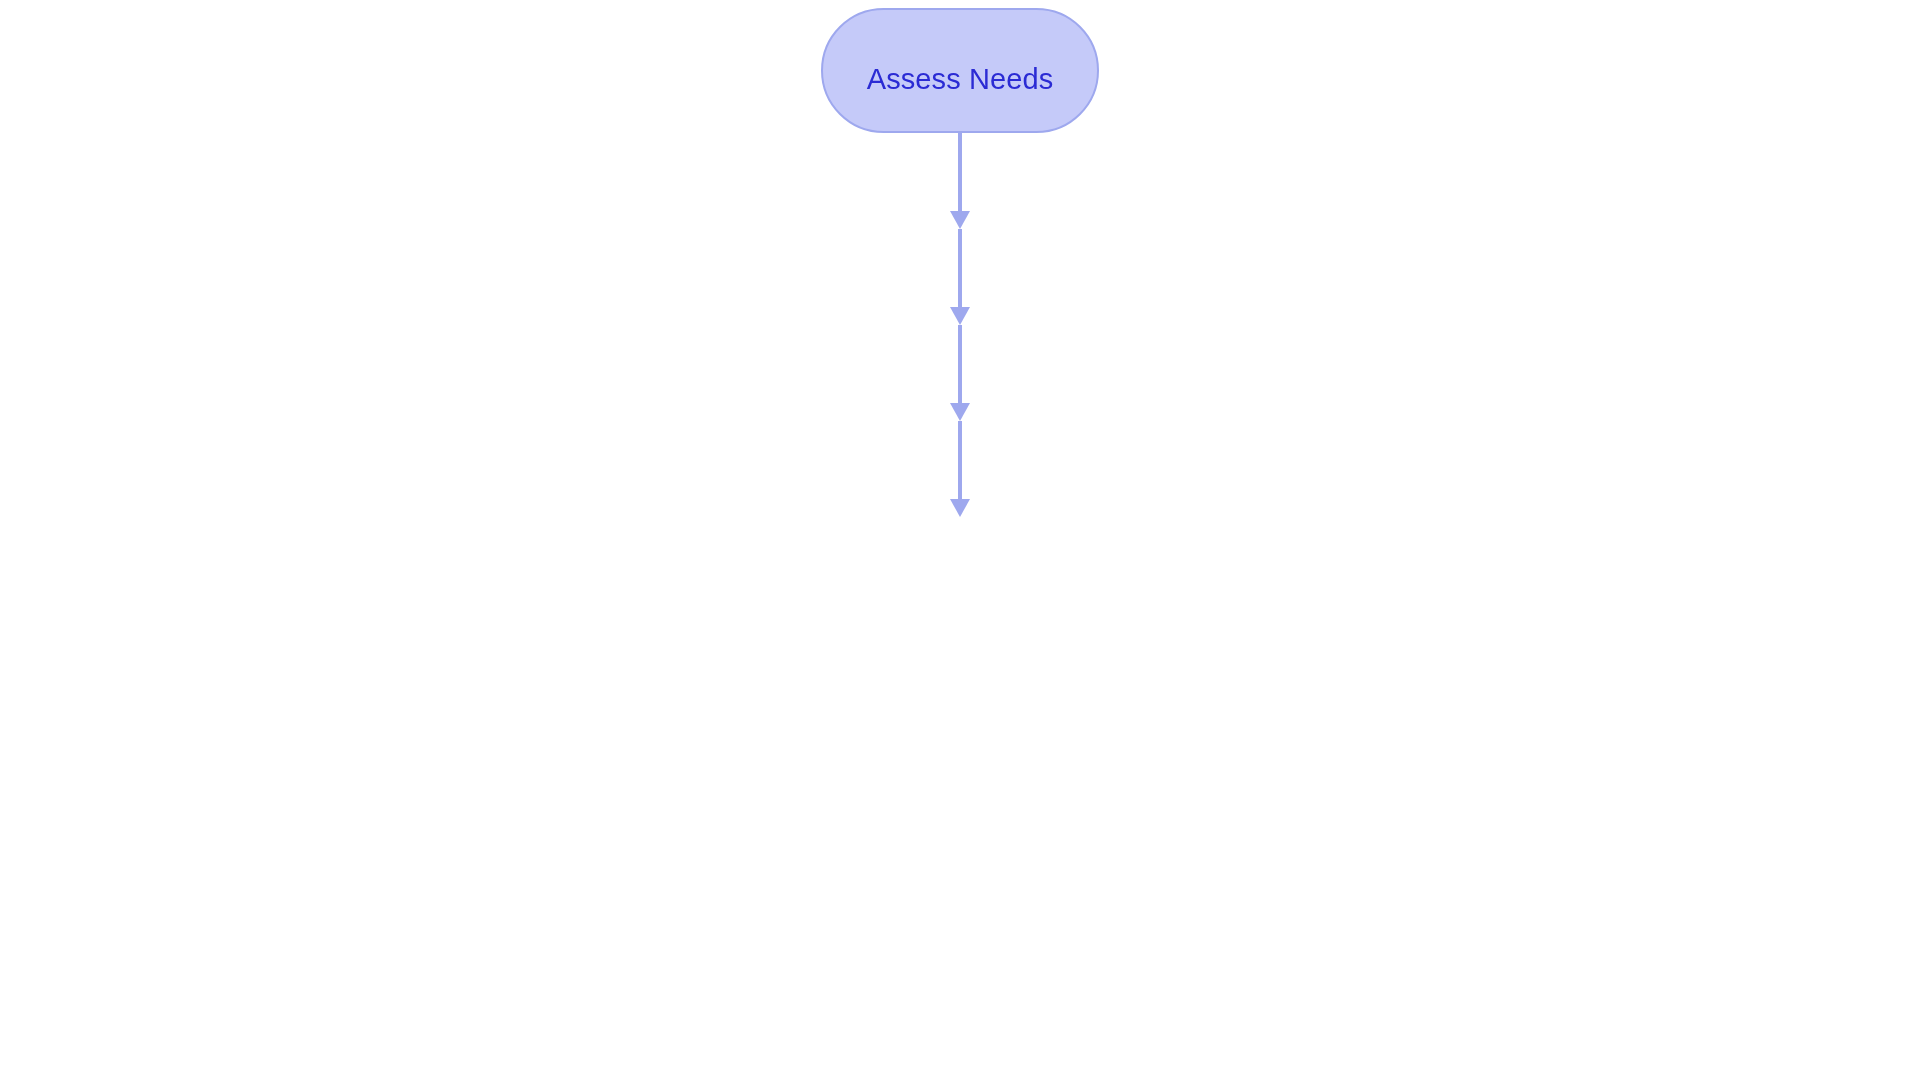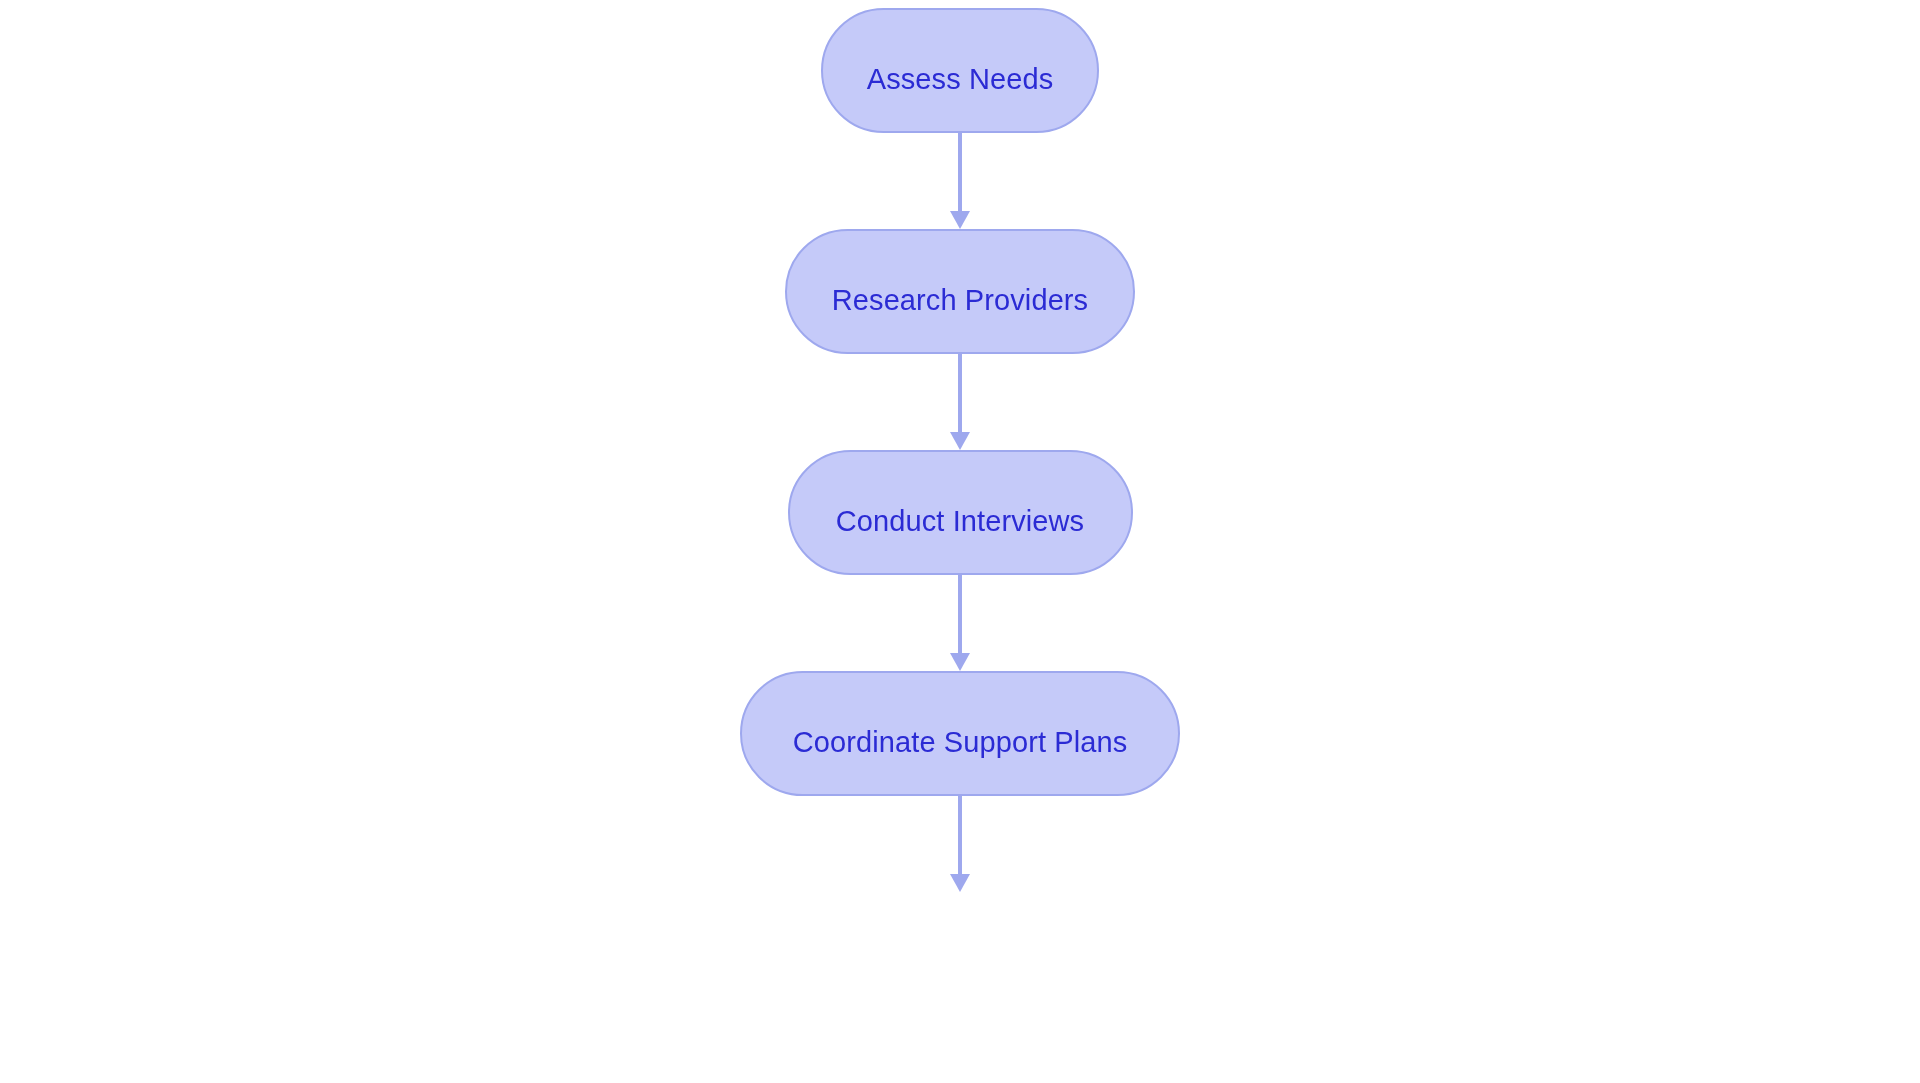--- a/index.html
+++ b/index.html
@@ -103,41 +103,32 @@
 
     <div class="flow-node w-node-0">
       <span class="flow-node-label">Assess Needs</span>
     </div>
 
     <div class="flow-connector">
       <div class="flow-connector-line"></div>
       <div class="flow-connector-head"></div>
     </div>
 
-    <div class="flow-node w-node-1">
-      <span class="flow-node-label">Research Providers</span>
-    </div>
 
     <div class="flow-connector">
       <div class="flow-connector-line"></div>
       <div class="flow-connector-head"></div>
     </div>
 
-    <div class="flow-node w-node-2">
-      <span class="flow-node-label">Conduct Interviews</span>
-    </div>
 
     <div class="flow-connector">
       <div class="flow-connector-line"></div>
       <div class="flow-connector-head"></div>
     </div>
 
-    <div class="flow-node w-node-3">
-      <span class="flow-node-label">Coordinate Support Plans</span>
-    </div>
 
     <div class="flow-connector">
       <div class="flow-connector-line"></div>
       <div class="flow-connector-head"></div>
     </div>
 
 
   </div>
 </div>
 

